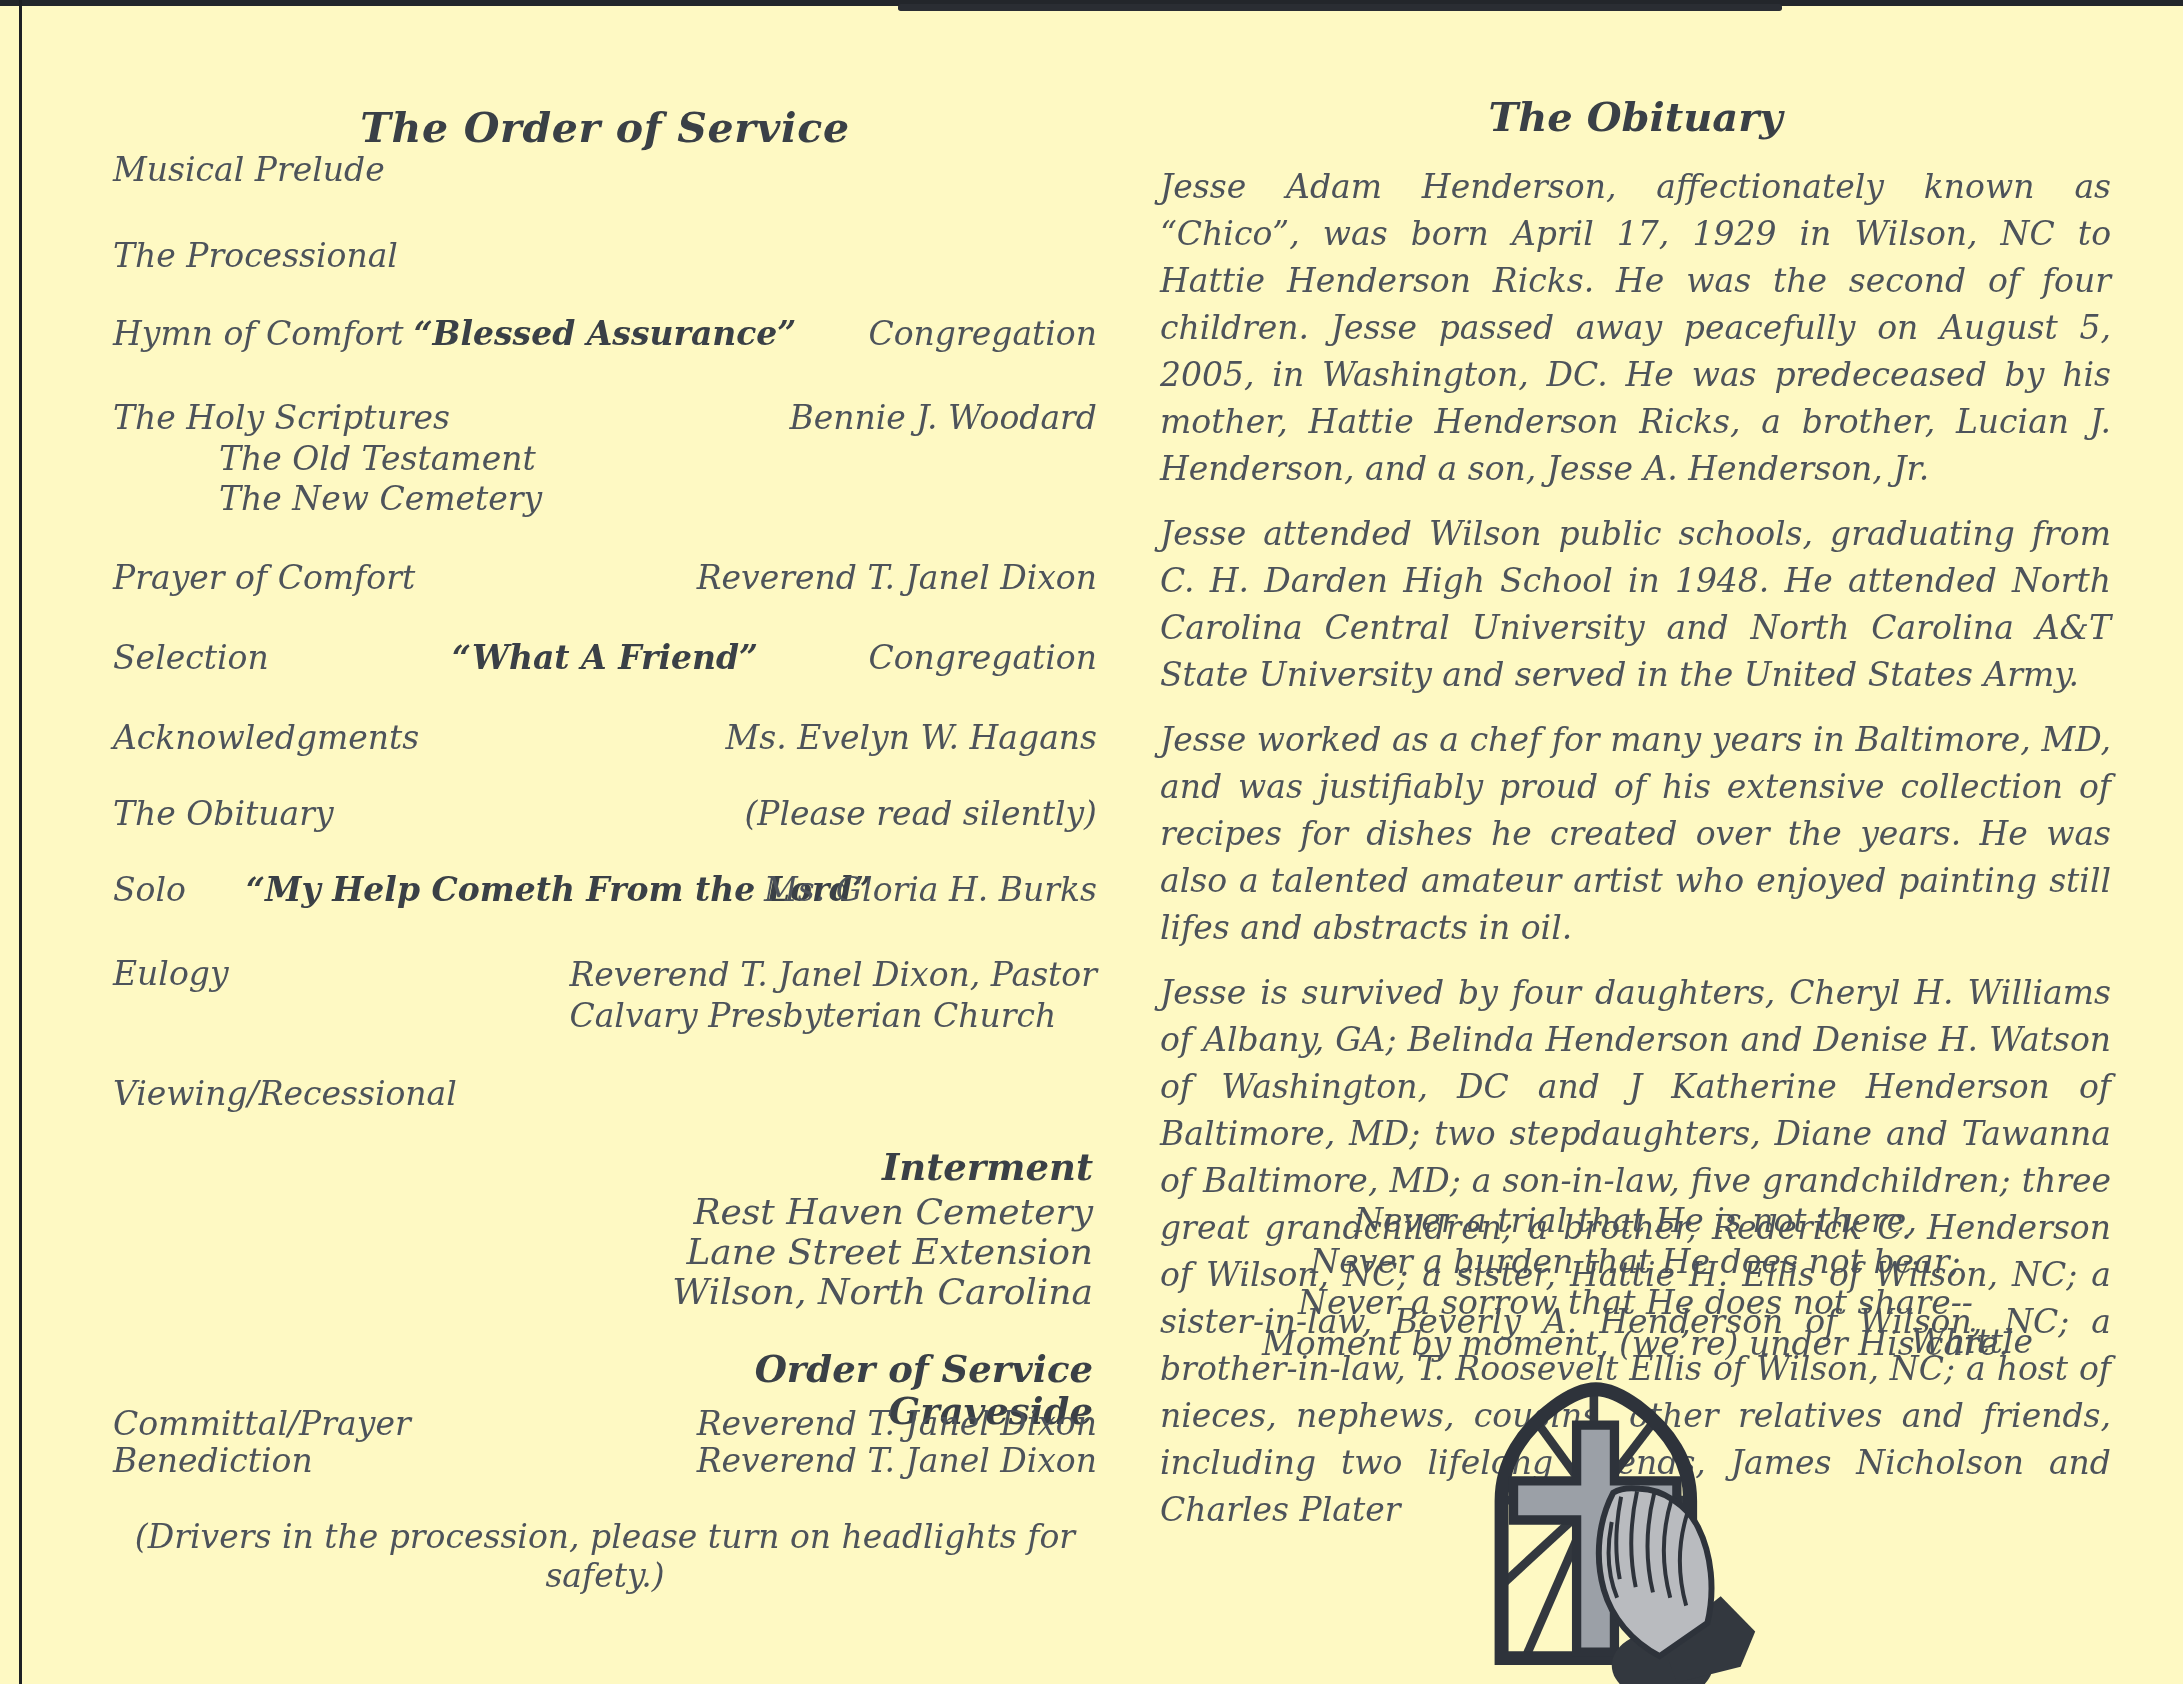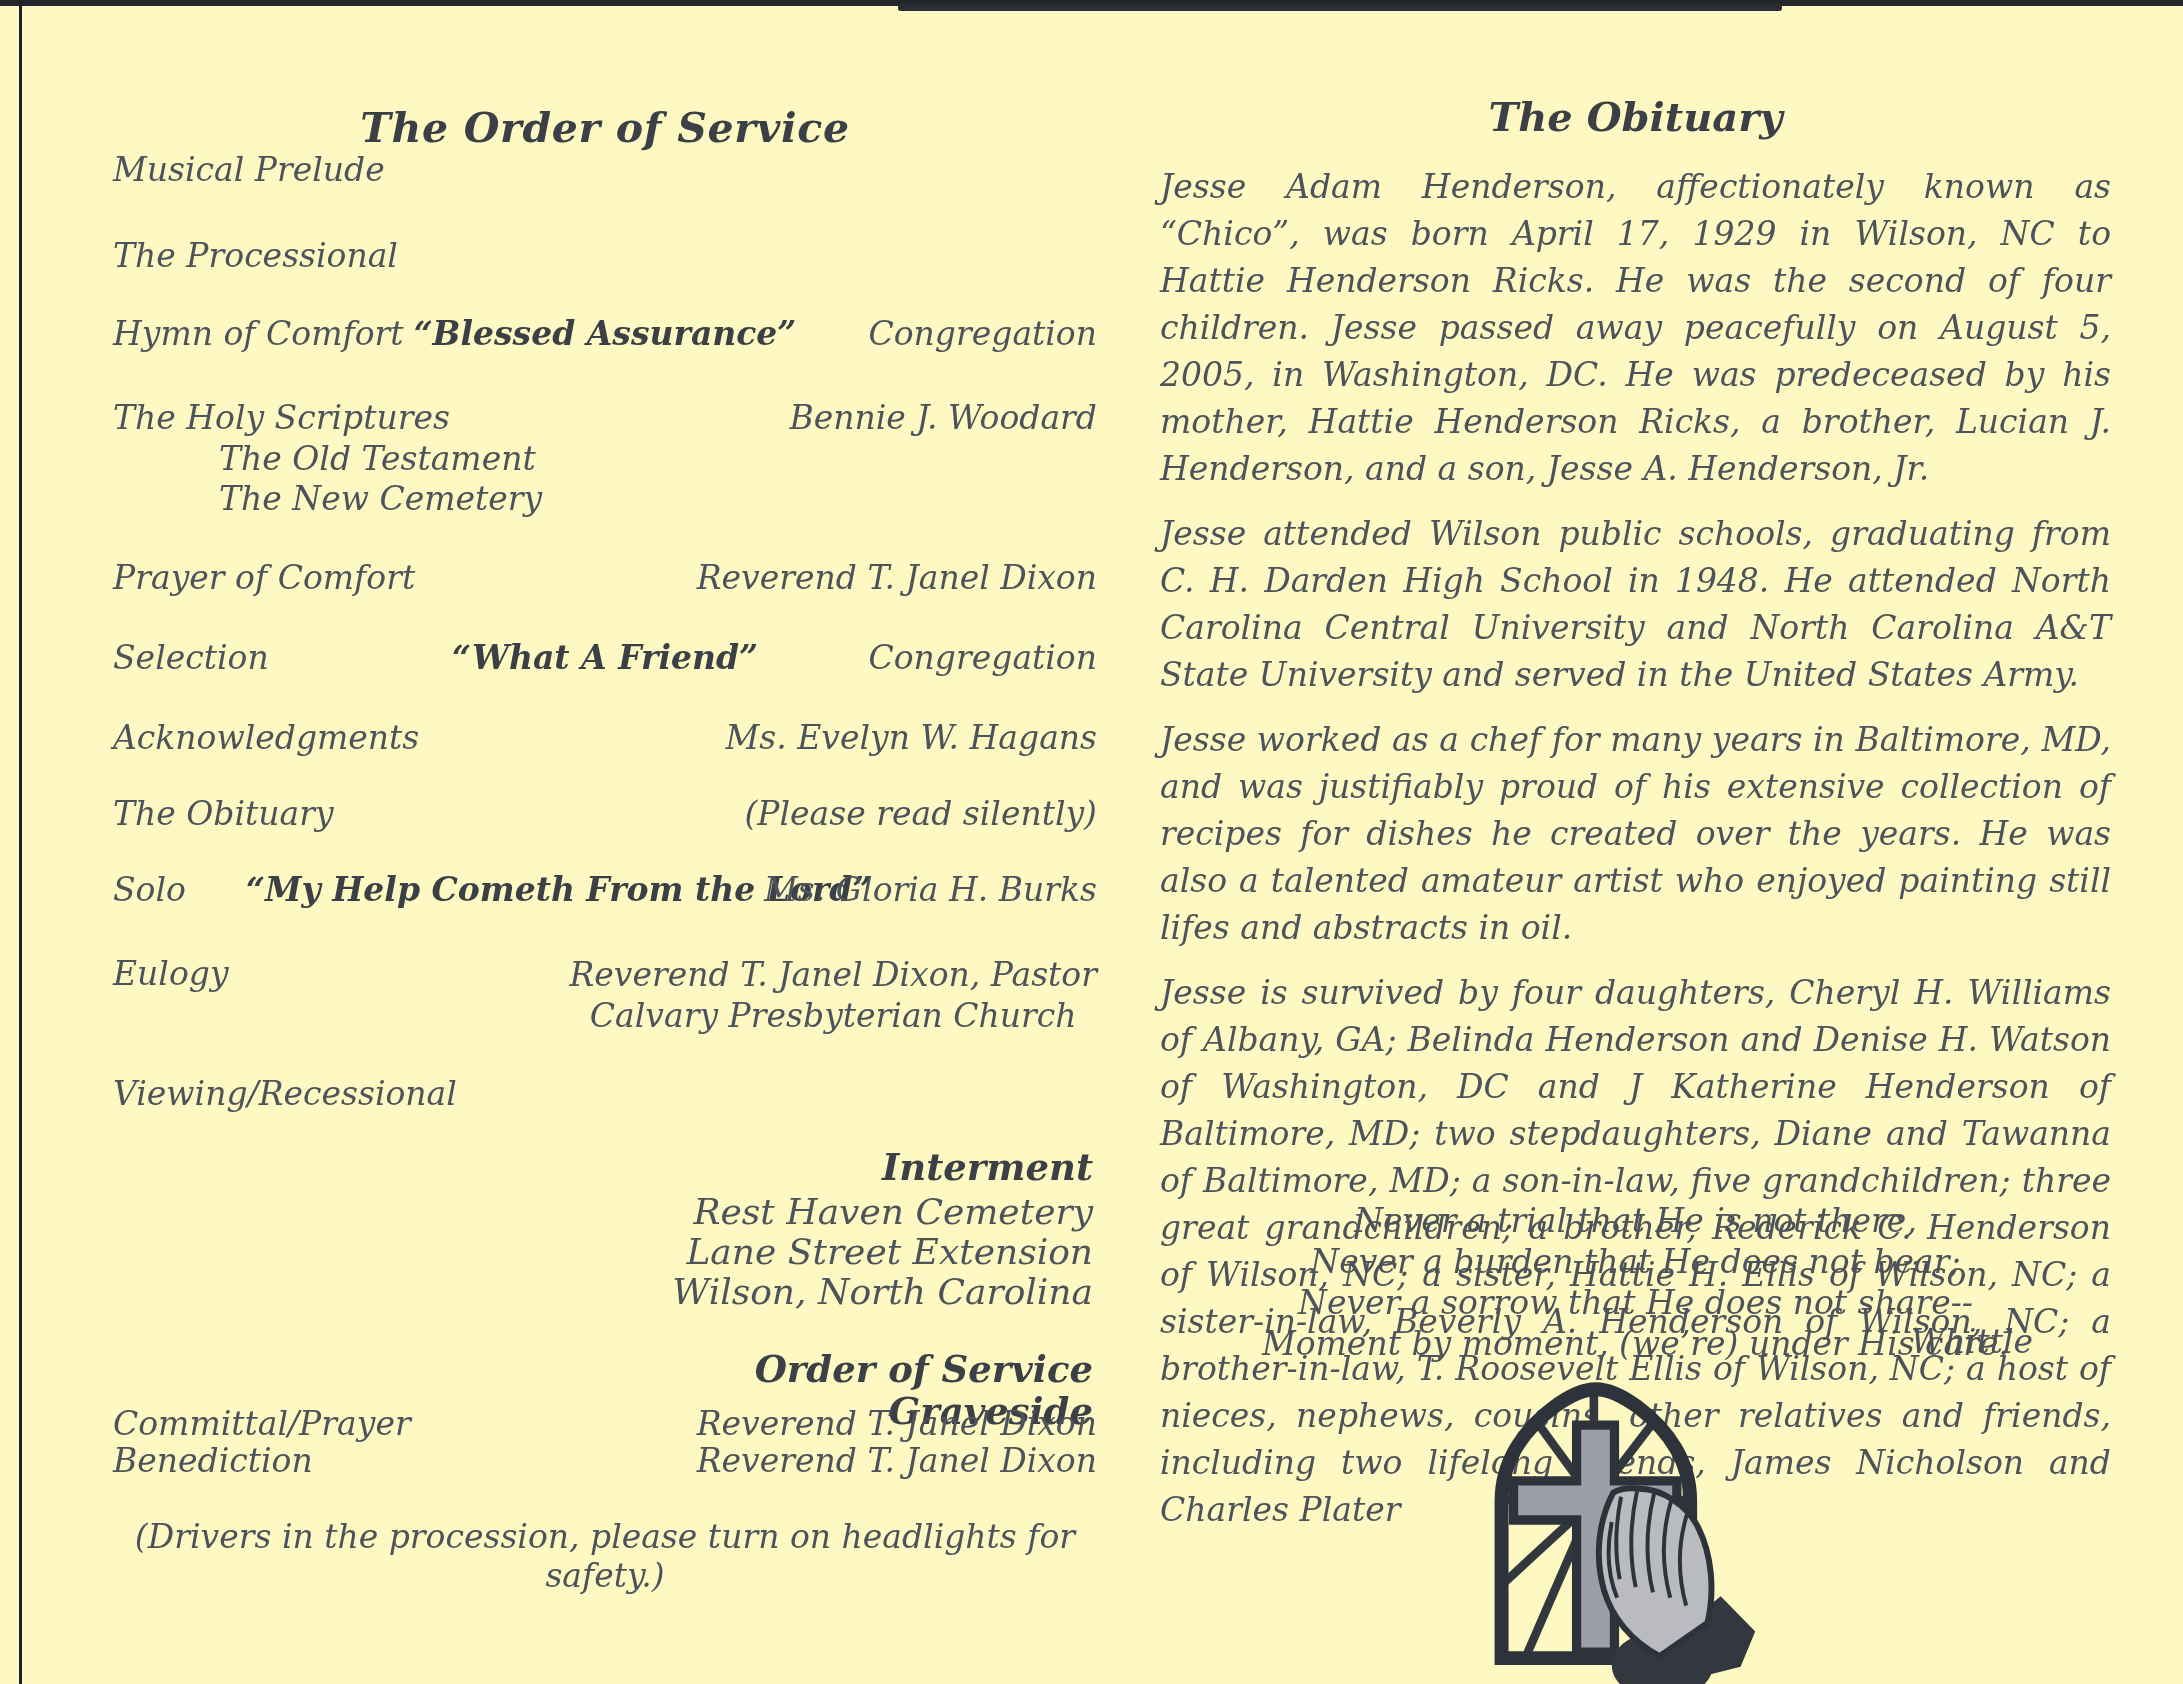--- a/index.html
+++ b/index.html
@@ -18,21 +18,21 @@
   .edge-left{position:absolute;left:19px;top:0;width:3.3px;height:100%;background:#1d2024;}
 
   
   .l-title{position:absolute;left:113px;top:104px;width:984px;text-align:center;
            font-weight:bold;font-size:41px;color:#3a4046;letter-spacing:0.7px;}
   .row{position:absolute;left:113px;width:984px;font-size:33px;}
   .lbl{white-space:nowrap;}
   .ctr{position:absolute;left:50%;transform:translateX(-50%);white-space:nowrap;
        font-weight:bold;color:#3a4046;}
   .ctr-solo{position:absolute;left:133px;white-space:nowrap;font-weight:bold;color:#3a4046;}
-  .name{position:absolute;right:0;top:0;white-space:nowrap;text-align:center;}
+  .name{position:absolute;right:0;top:0;white-space:nowrap;text-align:left;}
   .name2{line-height:41px;}
   .subrow{position:absolute;left:219px;font-size:33px;white-space:nowrap;}
   .cheading{position:absolute;left:109px;width:984px;text-align:right;font-size:36px;margin-top:29px;}
   .cheading.b{font-weight:bold;color:#3a4046;font-size:37px;}
   .footnote{position:absolute;left:113px;top:1517px;width:984px;text-align:center;font-size:33px;}
 
   
   .r-title{position:absolute;left:1160px;top:93px;width:951px;text-align:center;
            font-weight:bold;font-size:40px;color:#3a4046;}
   .obit{position:absolute;left:1160px;top:163px;width:951px;font-size:33px;

